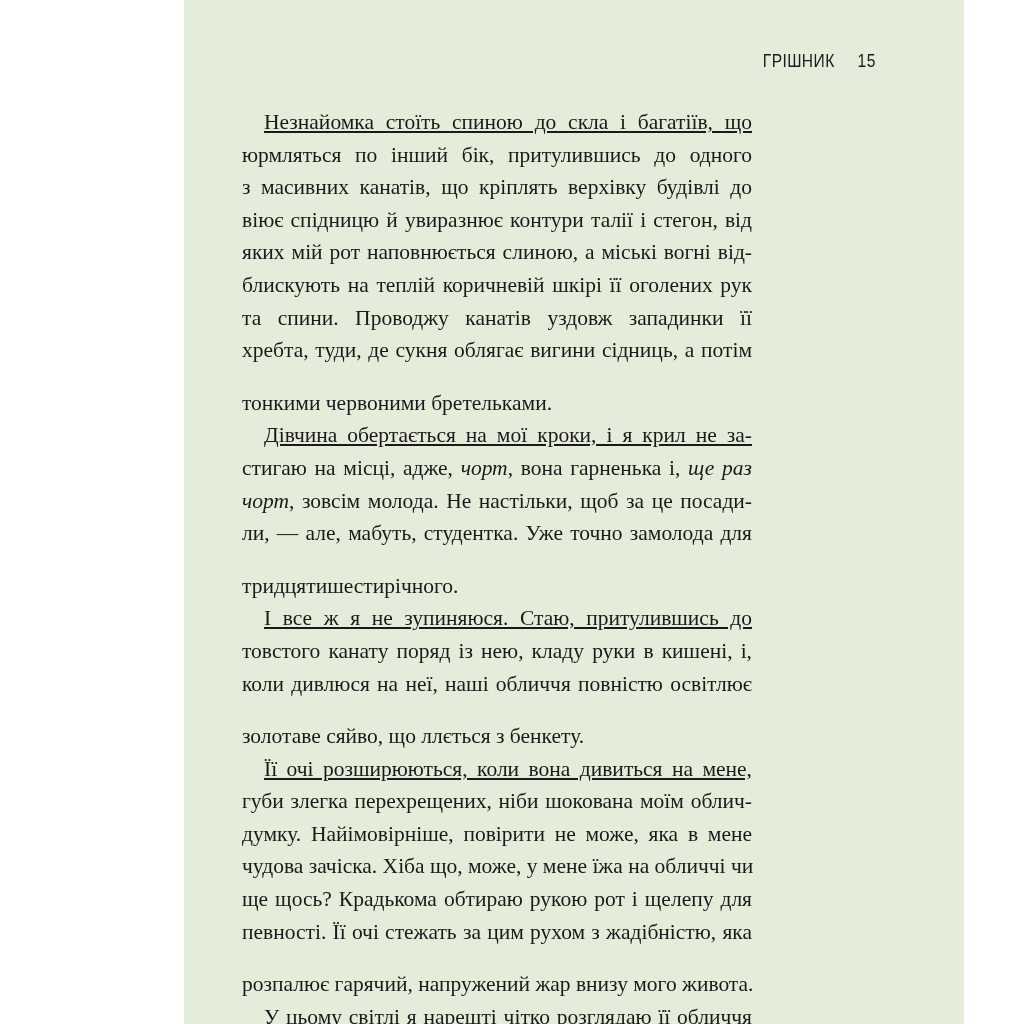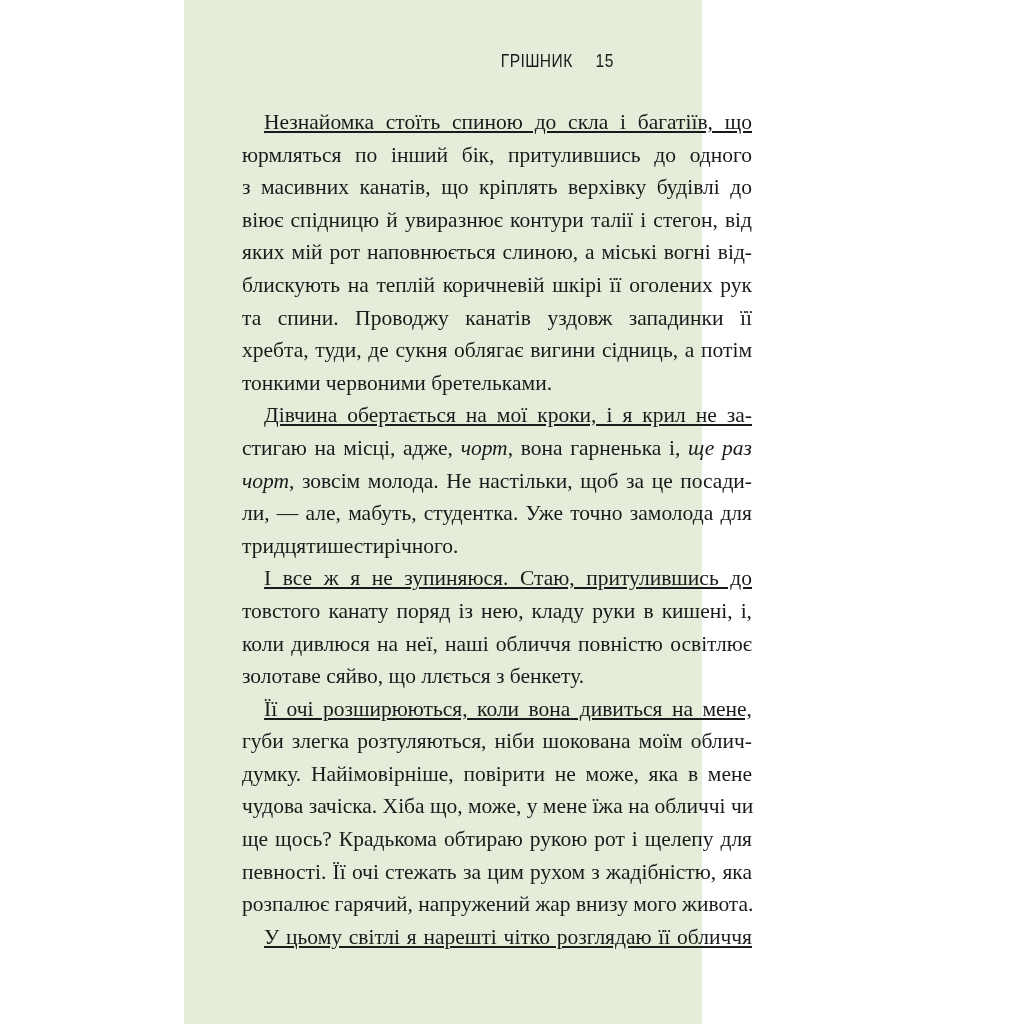--- a/index.html
+++ b/index.html
@@ -1,33 +1,33 @@
 <!DOCTYPE html>
 <html><head>
 <meta charset="utf-8">
 <style>
   html, body { margin:0; padding:0; }
   body { width:1024px; height:1024px; background:#ffffff; position:relative; overflow:hidden; }
   .page {
-    position:absolute; left:184px; top:0; width:518px; height:1024px;
+    position:absolute; left:184px; top:0; width:780px; height:1024px;
     background:#e4ecda;
   }
   .running-head {
     position:absolute; top:50px; right:88px;
     font-family:"Liberation Sans", sans-serif; font-size:19px; color:#1c1c1c;
     letter-spacing:0.5px; display:flex; gap:28px; align-items:baseline;
     transform:scaleX(0.82); transform-origin:right center;
   }
   .body-text {
     position:absolute; left:58px; top:106px; width:510px;
     font-family:"Liberation Serif", serif; font-size:21.5px; line-height:32.6px;
     color:#1a1a1a;
   }
   .line { display:block; white-space:nowrap; text-align:justify; text-align-last:justify; }
-  .line.last { text-align-last:left; }
+  .line.last { text-align-last:left;margin-top:20px; }
   .line.indent { padding-left:22px;text-decoration:underline; }
   em { font-style:italic; }
 </style>
 </head>
 <body>
 
 <div class="page">
   <div class="running-head">
     <span>ГРІШНИК</span>
     <span>15</span>
@@ -57,21 +57,21 @@
 
     <div>
       <span class="line indent">І все ж я не зупиняюся. Стаю, притулившись до</span>
       <span class="line">товстого канату поряд із нею, кладу руки в кишені, і,</span>
       <span class="line">коли дивлюся на неї, наші обличчя повністю освітлює</span>
       <span class="line last">золотаве сяйво, що ллється з бенкету.</span>
     </div>
 
     <div>
       <span class="line indent">Її очі розширюються, коли вона дивиться на мене,</span>
-      <span class="line">губи злегка розтуляються, ніби шокована моїм облич-</span>
+      <span class="line">губи злегка перехрещених, ніби шокована моїм облич-</span>
       <span class="line">думку. Найімовірніше, повірити не може, яка в мене</span>
       <span class="line">чудова зачіска. Хіба що, може, у мене їжа на обличчі чи</span>
       <span class="line">ще щось? Крадькома обтираю рукою рот і щелепу для</span>
       <span class="line">певності. Її очі стежать за цим рухом з жадібністю, яка</span>
       <span class="line last">розпалює гарячий, напружений жар внизу мого живота.</span>
     </div>
 
     <div>
       <span class="line indent">У цьому світлі я нарешті чітко розглядаю її обличчя</span>
 

